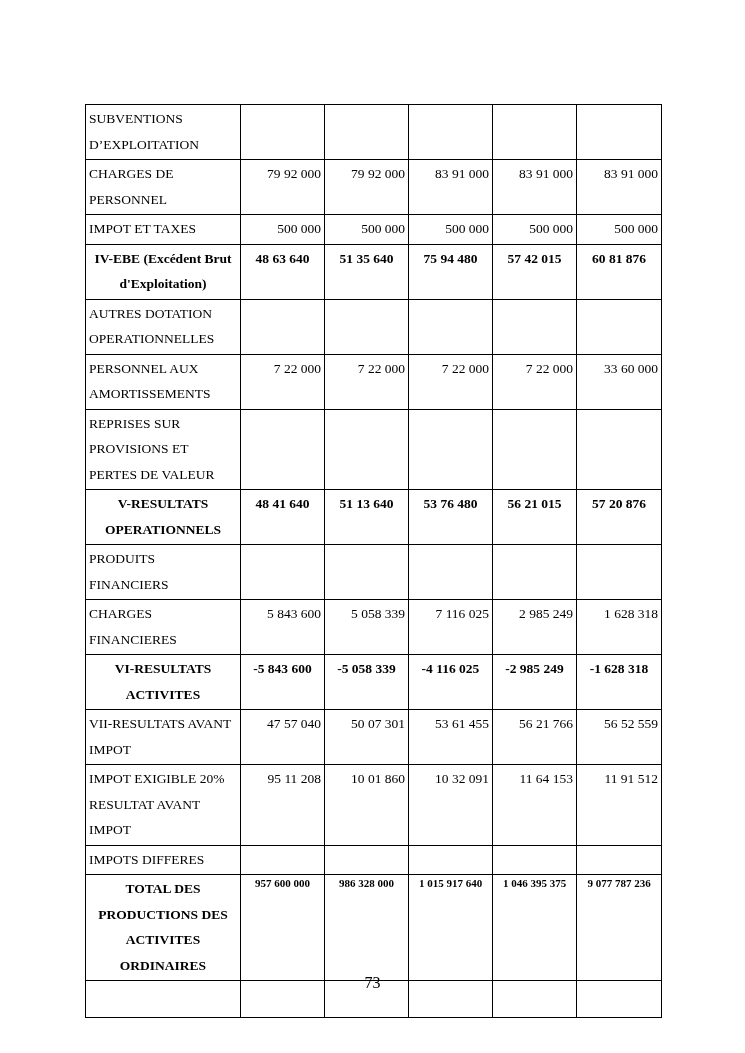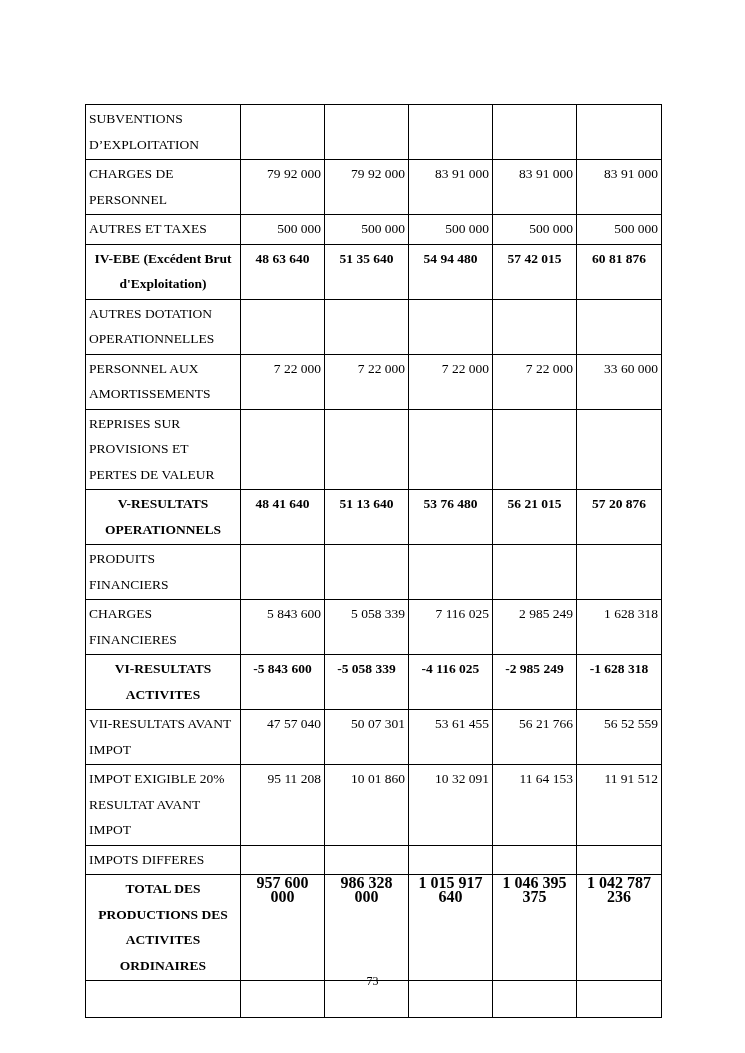--- a/index.html
+++ b/index.html
@@ -41,34 +41,34 @@
   td.value-cell {
     text-align: right;
     vertical-align: bottom;
     padding-right: 4px;
   }
   tr.bold td {
     font-weight: bold;
     text-align: center;
   }
   td.value-cell.small {
-    font-size: 16px;
+    font-size: 11px;
     line-height: 14px;
     padding-bottom: 5px;
   }
   tr.empty-row td {
     height: 33px;
   }
   .page-number {
     position: absolute;
     top: 974px;
     left: 0;
     width: 745px;
     text-align: center;
-    font-size: 12px;
+    font-size: 16px;
   }
 </style>
 </head>
 <body>
 
 <div class="sheet">
   <table class="fin-table">
     <colgroup>
       <col style="width:155px">
       <col style="width:84px">
@@ -88,32 +88,32 @@
         </tr>
         <tr>
           <td class="label-cell">CHARGES DE PERSONNEL</td>
           <td class="value-cell">79 92 000</td>
           <td class="value-cell">79 92 000</td>
           <td class="value-cell">83 91 000</td>
           <td class="value-cell">83 91 000</td>
           <td class="value-cell">83 91 000</td>
         </tr>
         <tr>
-          <td class="label-cell">AUTRES ET TAXES</td>
+          <td class="label-cell">IMPOT ET TAXES</td>
           <td class="value-cell">500 000</td>
           <td class="value-cell">500 000</td>
           <td class="value-cell">500 000</td>
           <td class="value-cell">500 000</td>
           <td class="value-cell">500 000</td>
         </tr>
         <tr class="bold">
           <td class="label-cell">IV-EBE (Excédent Brut d'Exploitation)</td>
           <td class="value-cell">48 63 640</td>
           <td class="value-cell">51 35 640</td>
-          <td class="value-cell">54 94 480</td>
+          <td class="value-cell">75 94 480</td>
           <td class="value-cell">57 42 015</td>
           <td class="value-cell">60 81 876</td>
         </tr>
         <tr>
           <td class="label-cell">AUTRES DOTATION OPERATIONNELLES</td>
           <td class="value-cell"></td>
           <td class="value-cell"></td>
           <td class="value-cell"></td>
           <td class="value-cell"></td>
           <td class="value-cell"></td>
@@ -189,21 +189,21 @@
           <td class="value-cell"></td>
           <td class="value-cell"></td>
           <td class="value-cell"></td>
         </tr>
         <tr class="bold">
           <td class="label-cell">TOTAL DES PRODUCTIONS DES ACTIVITES ORDINAIRES</td>
           <td class="value-cell small">957 600 000</td>
           <td class="value-cell small">986 328 000</td>
           <td class="value-cell small">1 015 917 640</td>
           <td class="value-cell small">1 046 395 375</td>
-          <td class="value-cell small">1 042 787 236</td>
+          <td class="value-cell small">9 077 787 236</td>
         </tr>
         <tr class="empty-row">
           <td class="label-cell"></td>
           <td class="value-cell"></td>
           <td class="value-cell"></td>
           <td class="value-cell"></td>
           <td class="value-cell"></td>
           <td class="value-cell"></td>
         </tr>
       </tbody>

